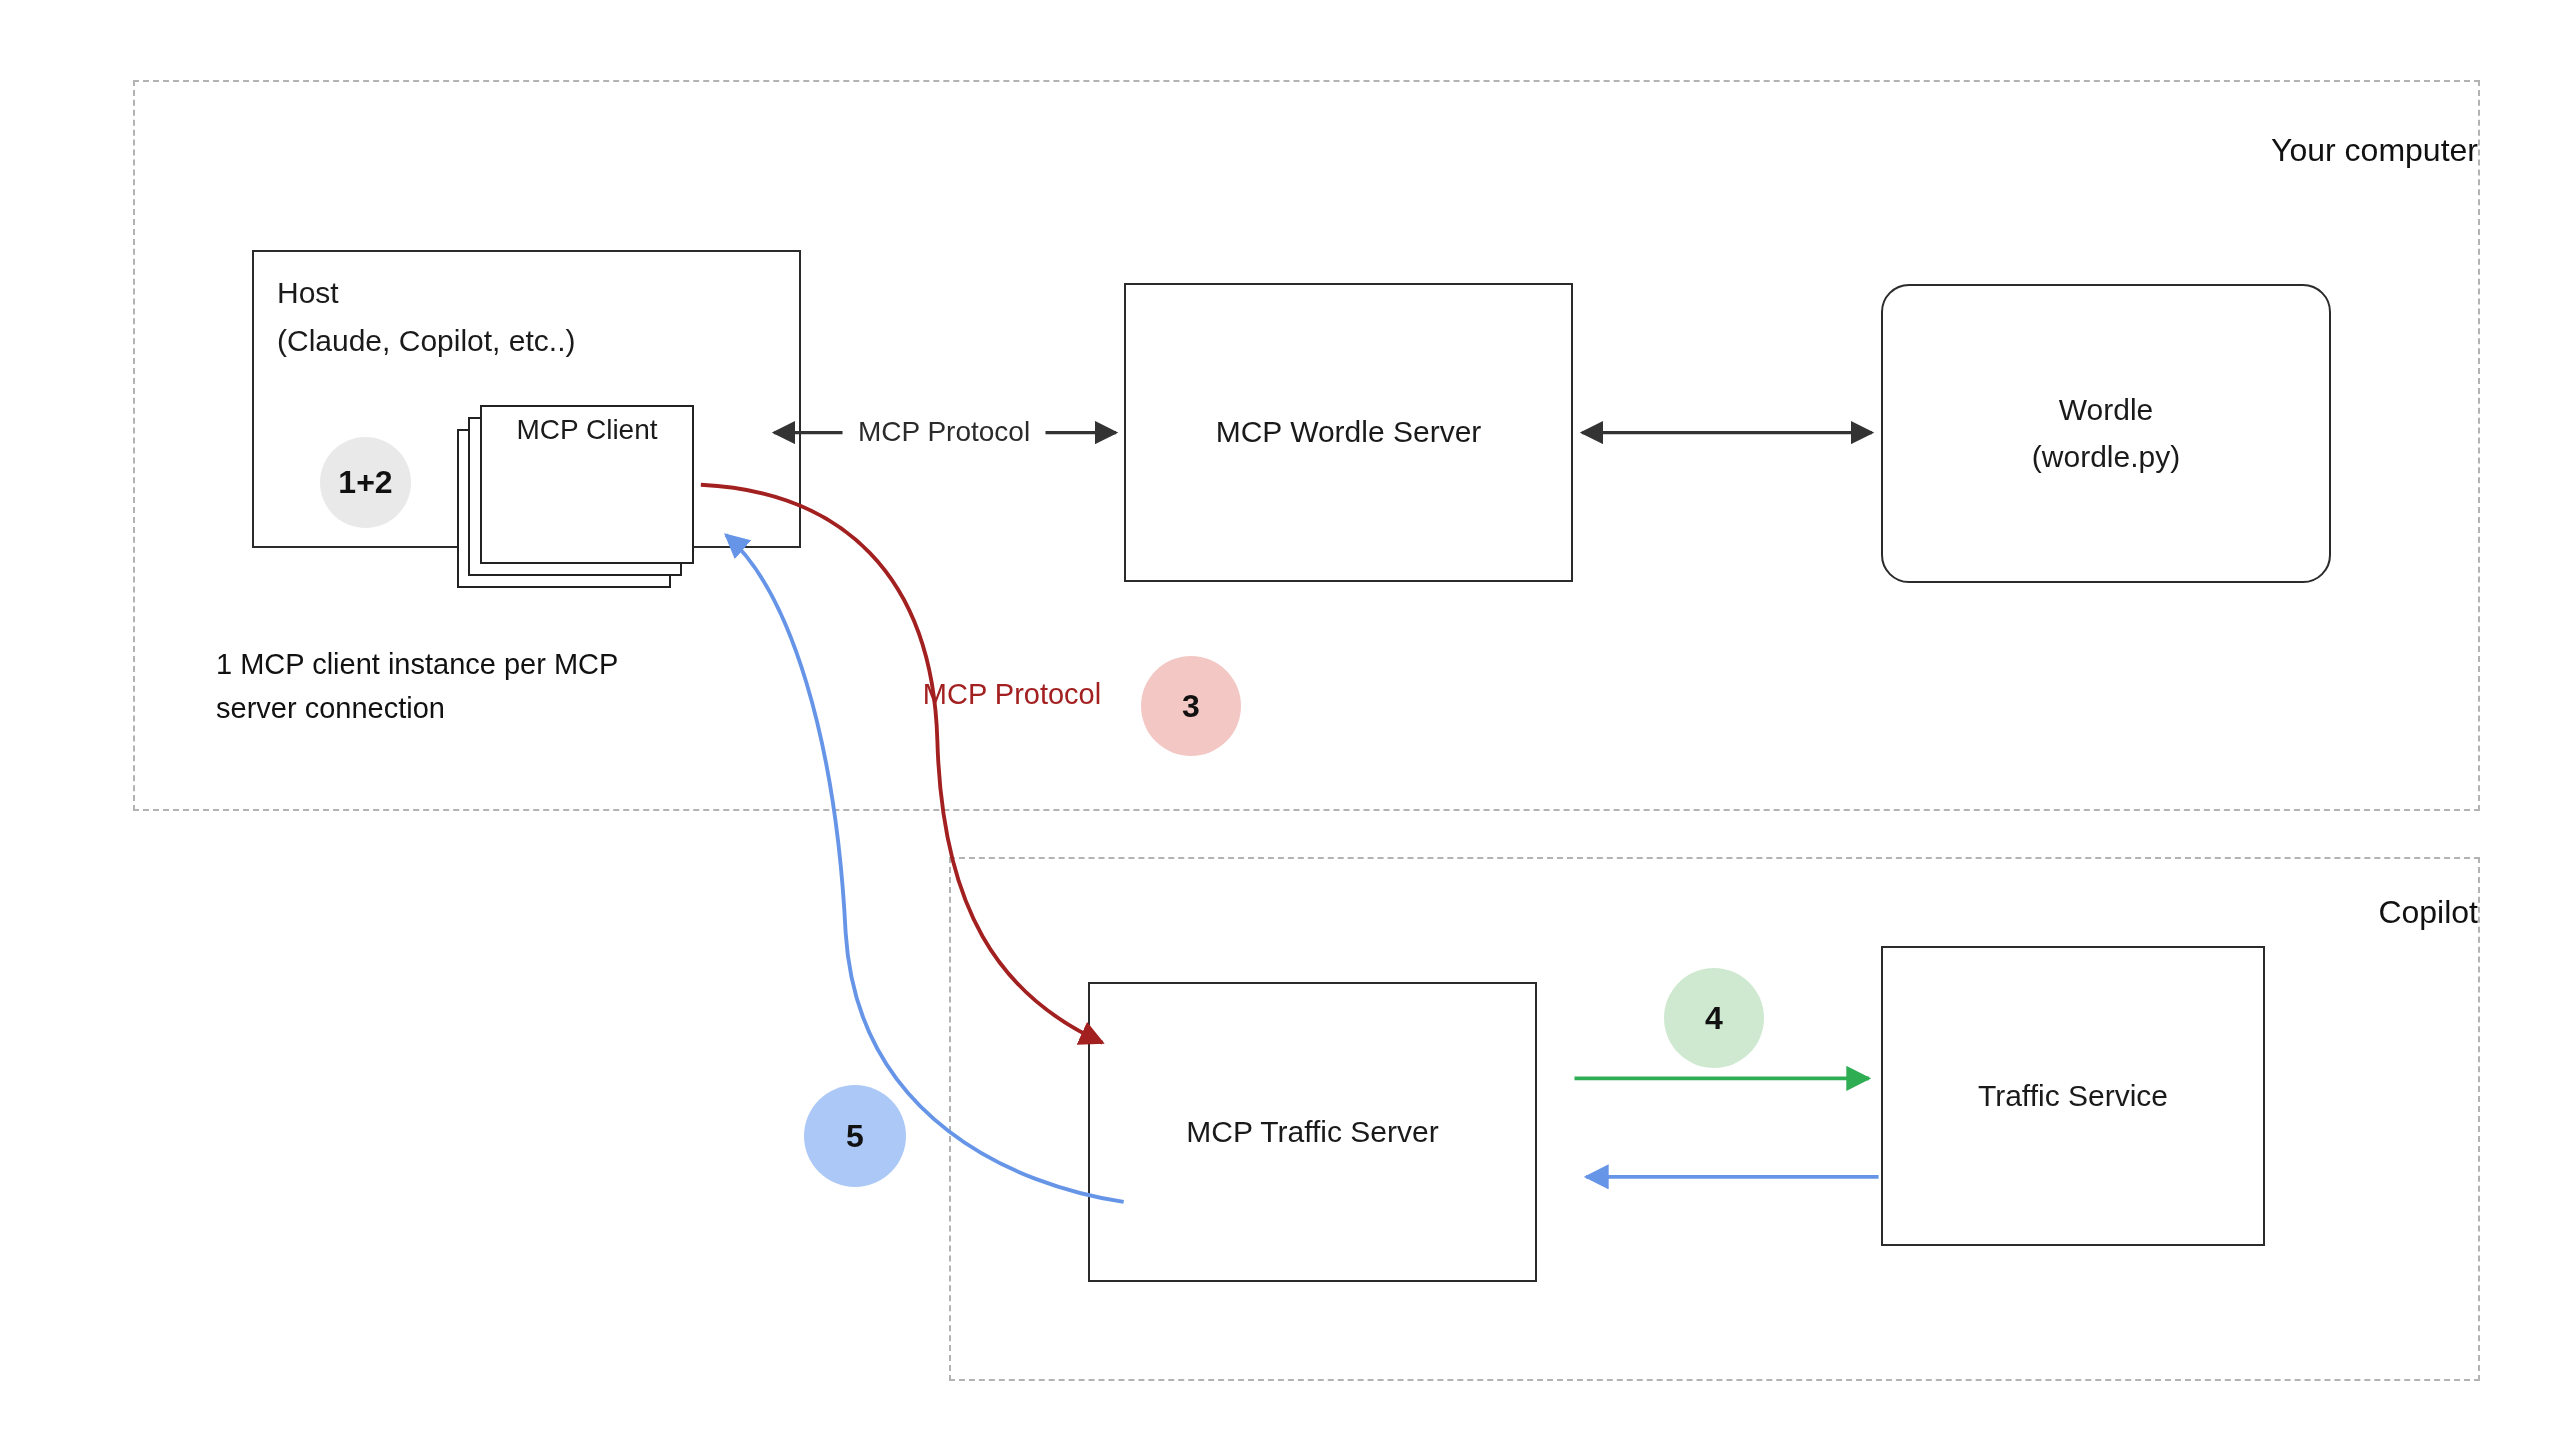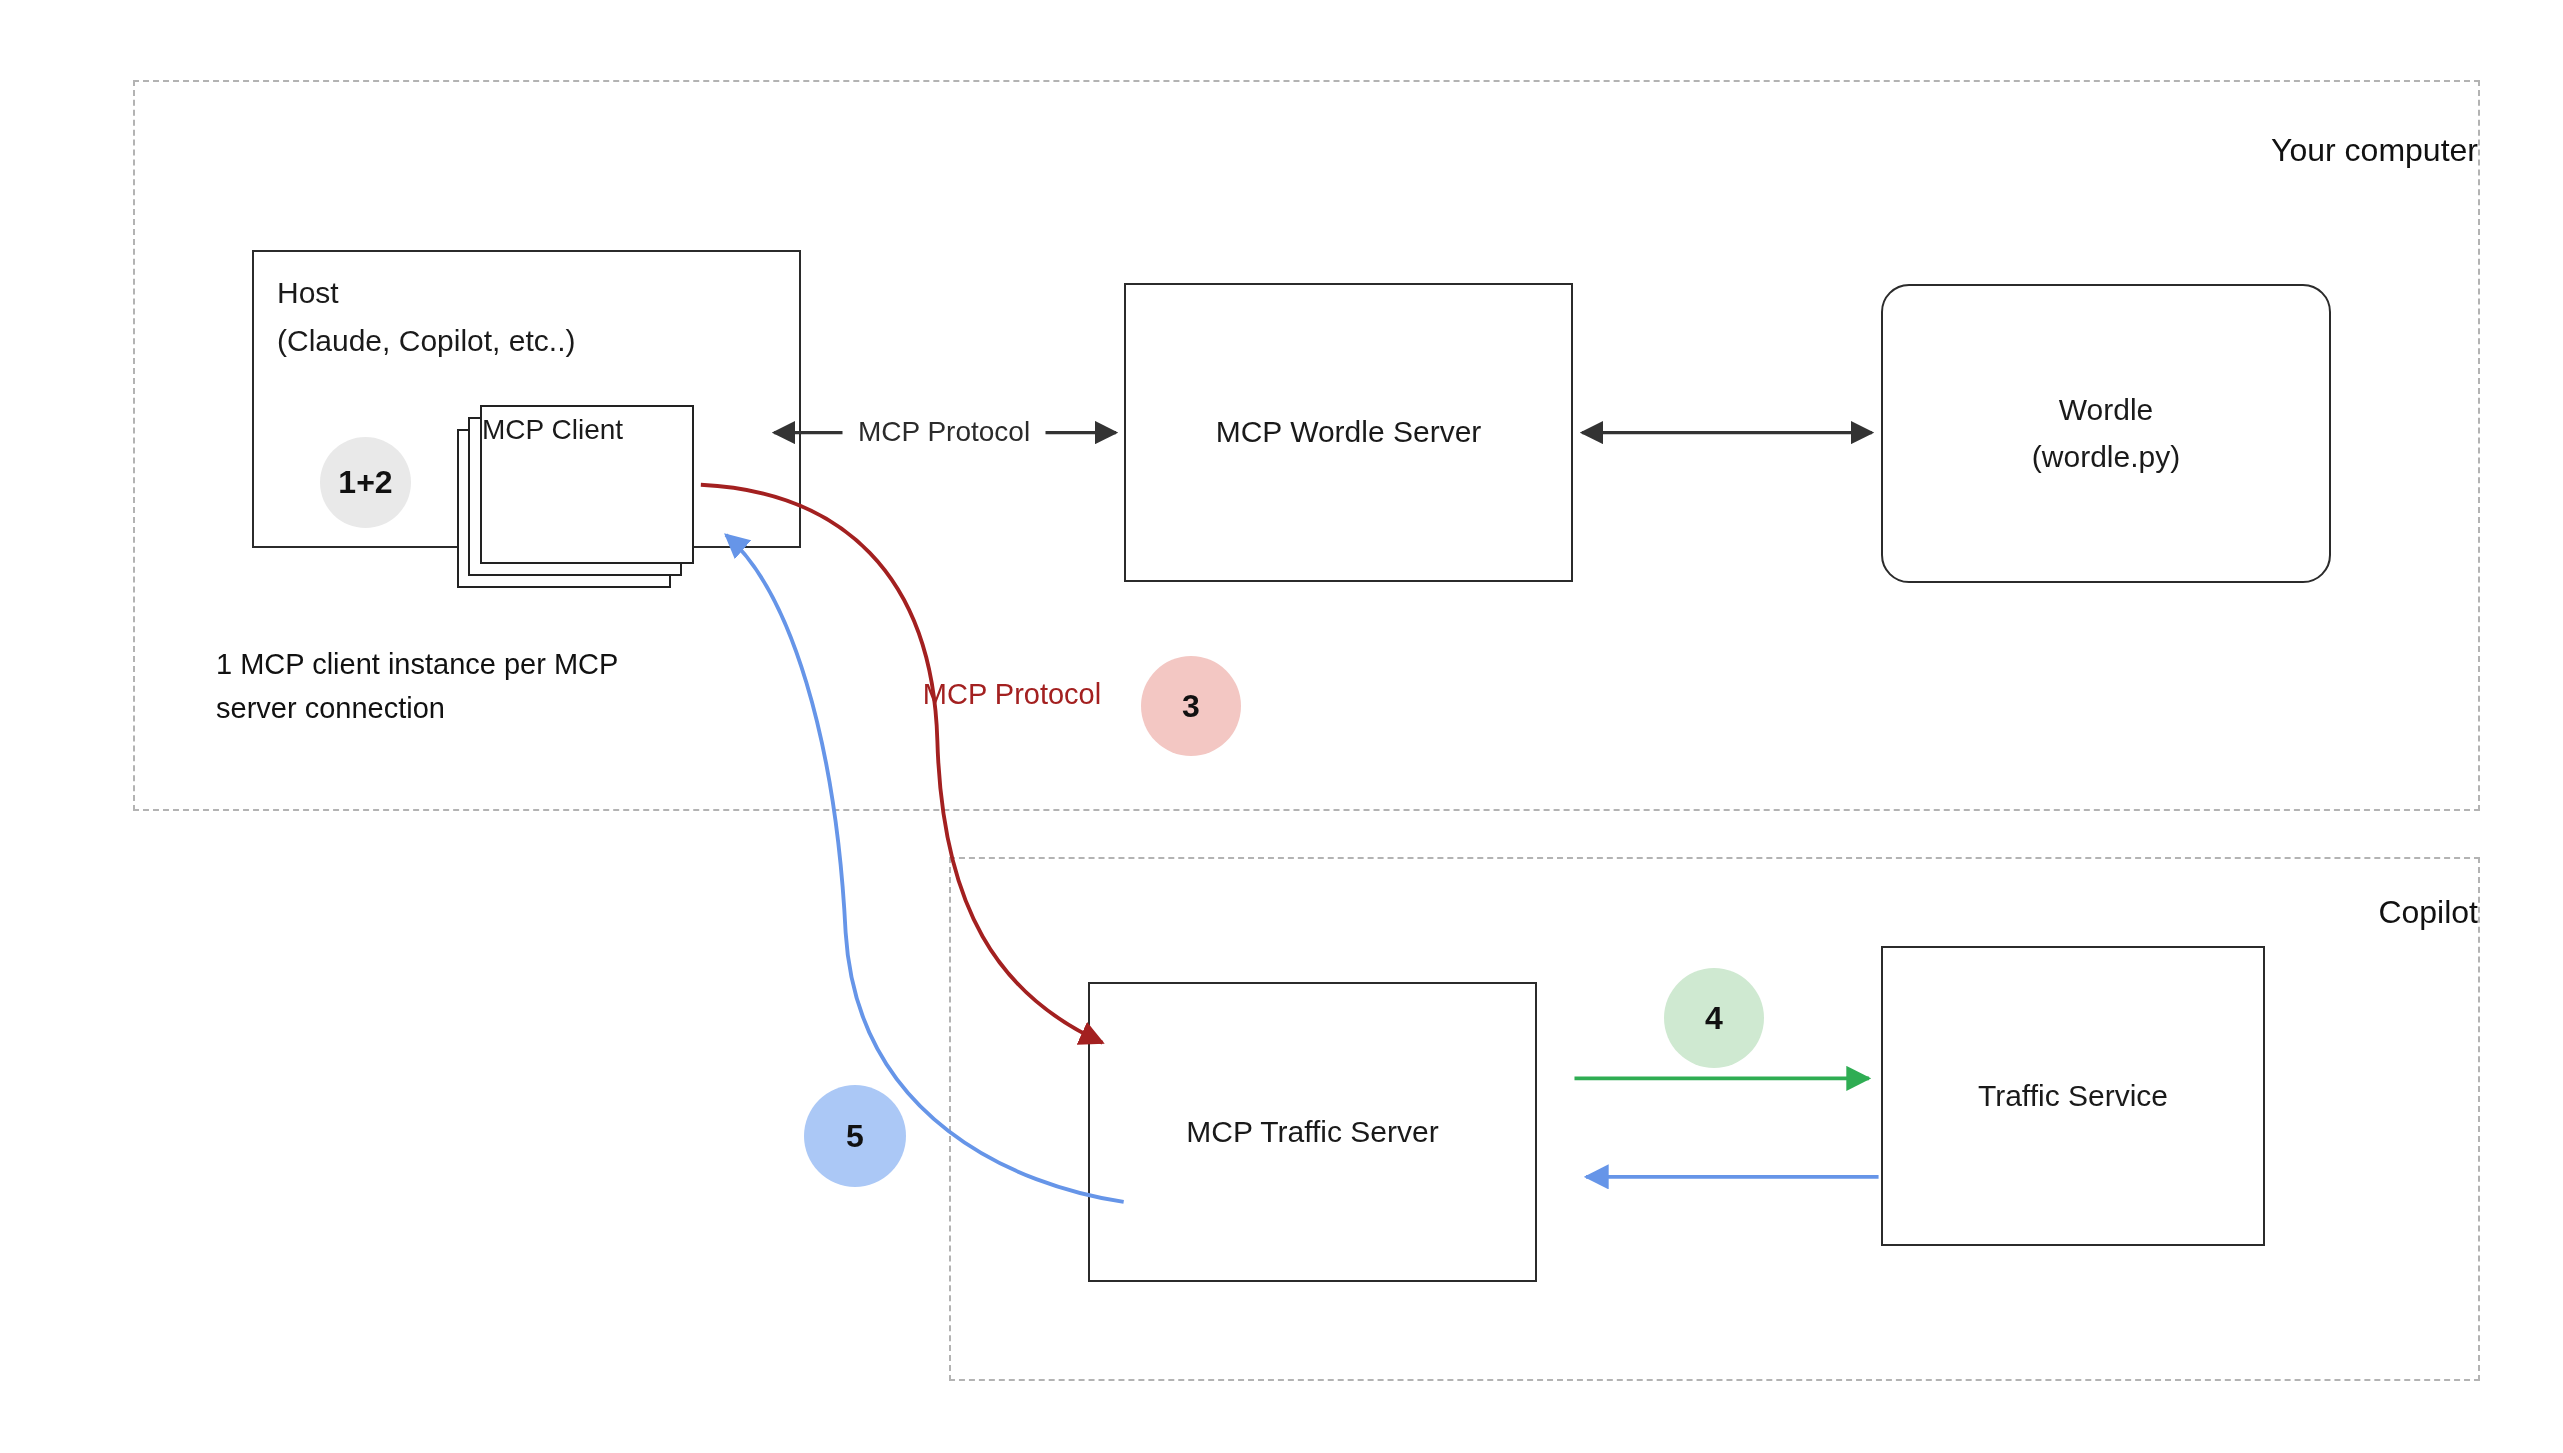--- a/index.html
+++ b/index.html
@@ -29,21 +29,21 @@
   #wordle          { left: 1881px; top: 284px;  width: 450px; height: 299px; flex-direction: column; border-radius: 28px; }
   #traffic-server  { left: 1088px; top: 982px; width: 449px; height: 300px; }
   #traffic-service { left: 1881px; top: 946px; width: 384px; height: 300px; }
 
   .host-title-block { position: absolute; left: 23px; top: 17.4px; font-size: 30px; line-height: 1.6; }
 
   
   .card { position: absolute; width: 214px; height: 159px; background: #fff; border: 2.9px solid #222; z-index: 3; }
   #card-b2    { left: 457px; top: 429px; }
   #card-b1    { left: 468px; top: 417px; }
-  #card-front { left: 480px; top: 405px; text-align: left; font-size: 28px; padding-top: 6.8px; }
+  #card-front { left: 480px; top: 405px; text-align: center; font-size: 28px; padding-top: 6.8px; }
 
   
   #client-note { position: absolute; left: 216px; top: 643px; width: 483px; font-size: 29px; line-height: 1.5; color: #111; z-index: 2; }
 
   
   .badge { position: absolute; border-radius: 50%; display: flex; align-items: center; justify-content: center;
            font-weight: 700; font-size: 32px; color: #111; z-index: 6; }
   #badge-12 { left: 320px;  top: 437px;  width: 91px;  height: 91px;  background: #e9e9e9; }
   #badge-3  { left: 1141px; top: 656px;  width: 100px; height: 100px; background: #f3c7c3; }
   #badge-4  { left: 1664px; top: 968px; width: 100px; height: 100px; background: #cfe9d1; }

